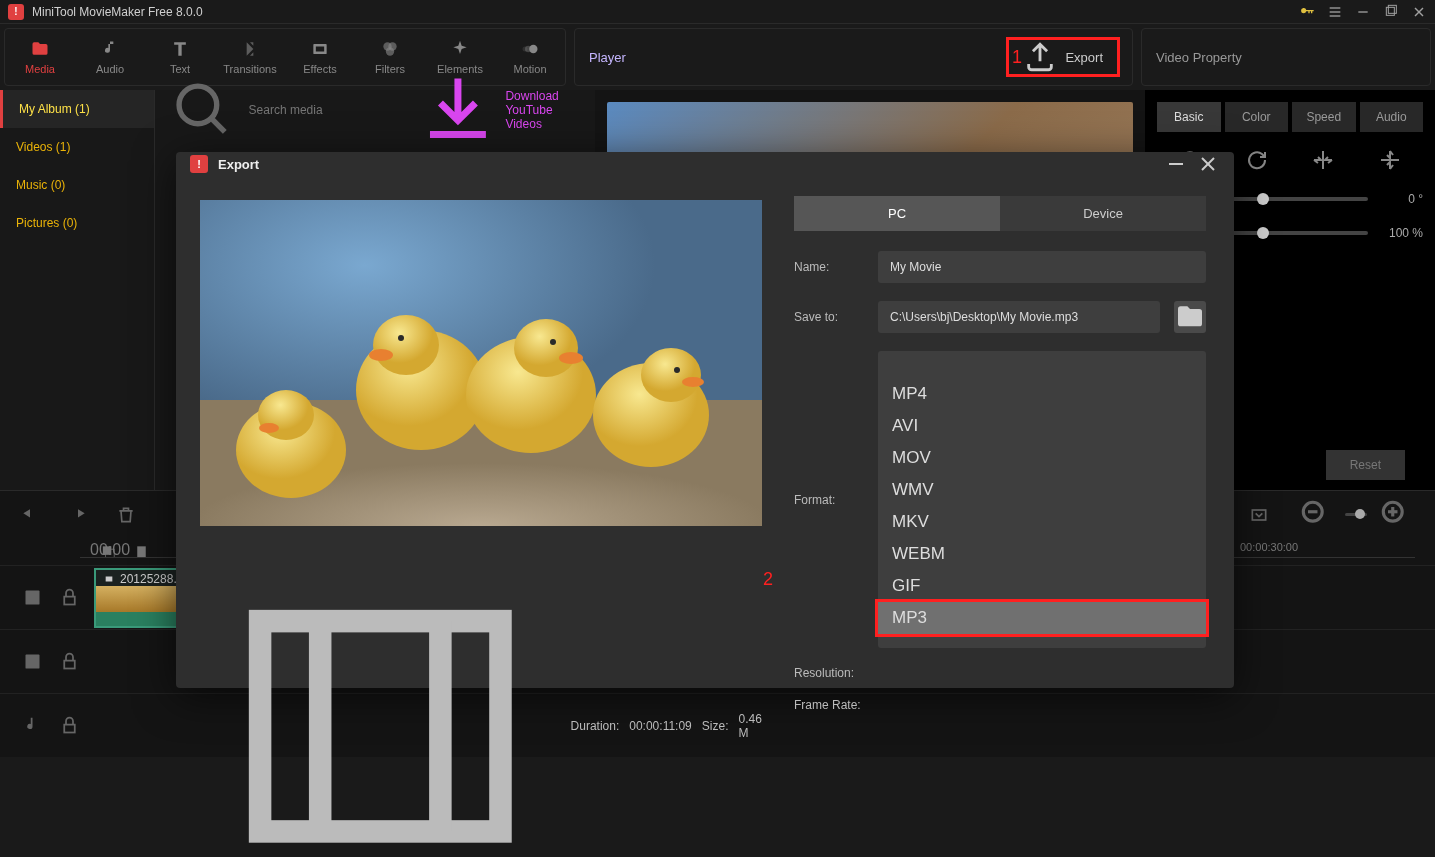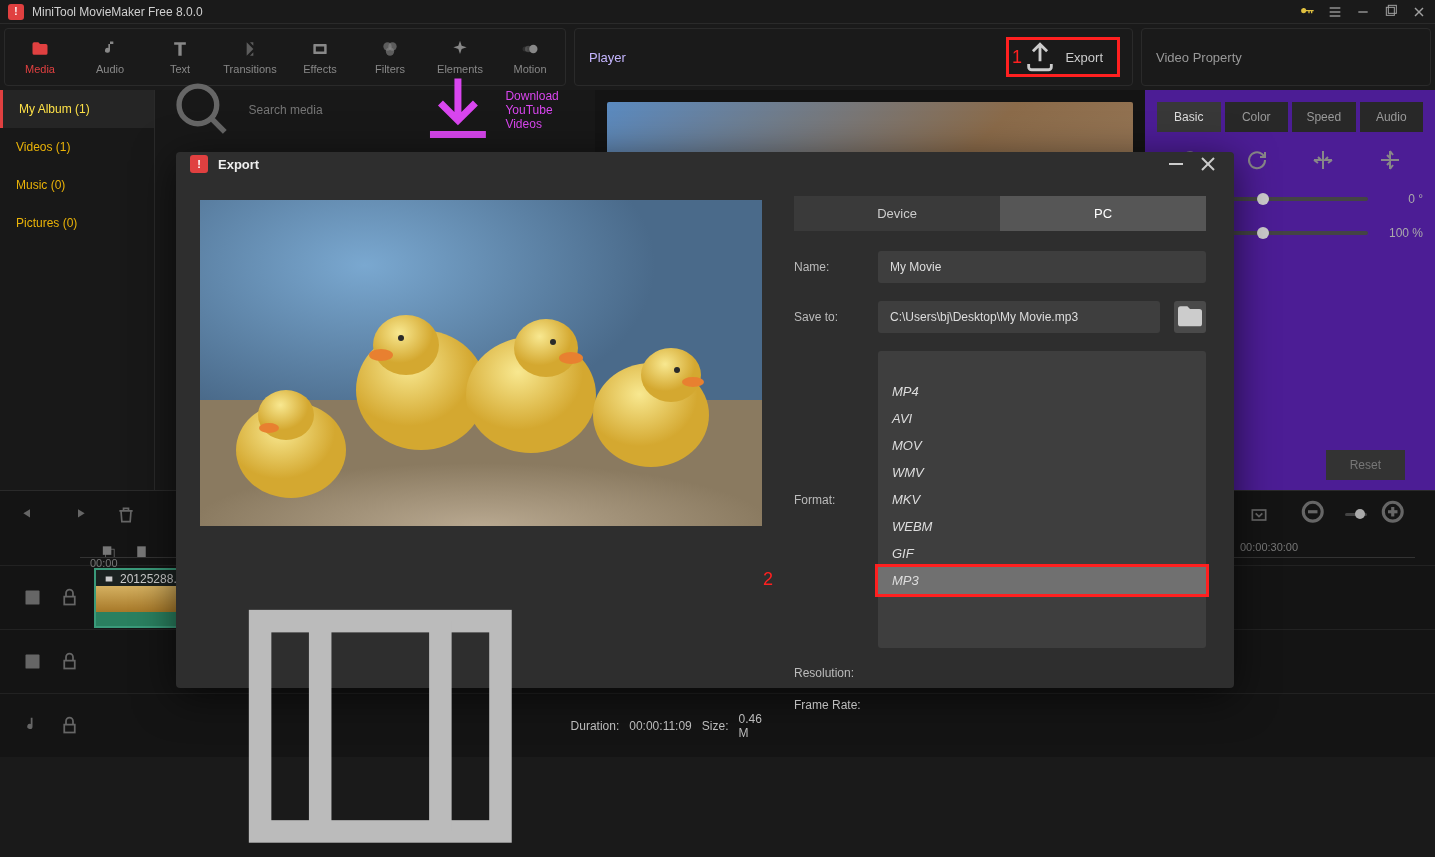--- a/index.html
+++ b/index.html
@@ -30,21 +30,21 @@
 .main { display: flex; height: 400px; }
 .sidebar { width: 155px; background: #181818; border-right: 1px solid #2a2a2a; }
 .sidebar-item { padding: 12px 16px; font-size: 12px; color: #eab308; cursor: pointer; }
 .sidebar-item.active { background: #252525; border-left: 3px solid #e04040; color: #fde047; }
 .content-area { flex: 1; background: #181818; position: relative; }
 .search-bar { height: 40px; display: flex; align-items: center; padding: 0 16px; gap: 12px; color: #666; font-size: 12px; }
 .search-bar .search-left { display: flex; align-items: center; gap: 13px; flex: 1; }
 .search-bar .dl-link { display: flex; align-items: center; gap: 6px; color: #d946ef; }
 .preview-panel { width: 550px; background: #141414; padding: 12px; }
 .preview-ducks { width: 100%; height: 300px; background: linear-gradient(135deg, #5a8ac0 0%, #8b6b4a 50%, #a08060 100%); border-radius: 2px; }
-.props-panel { width: 290px; background: #4c1d95; padding: 12px; }
+.props-panel { width: 290px; background: #000000; padding: 12px; }
 .props-tabs { display: flex; gap: 4px; margin-bottom: 16px; }
 .props-tab { flex: 1; padding: 8px 4px; text-align: center; font-size: 12px; color: #999; background: #282828; cursor: pointer; }
 .props-tab.active { background: #383838; color: #ddd; }
 .props-icons { display: flex; justify-content: space-around; margin: 16px 0; }
 .props-icons .pi { width: 24px; height: 24px; color: #888; }
 .props-row { display: flex; align-items: center; gap: 10px; margin: 20px 0; font-size: 12px; color: #aaa; }
 .props-row .slider { flex: 1; height: 4px; background: #444; position: relative; border-radius: 2px; }
 .props-row .slider::after { content: ""; position: absolute; width: 12px; height: 12px; background: #ccc; border-radius: 50%; top: -4px; }
 .props-row.rot .slider::after { left: 50%; margin-left: -6px; }
 .props-row.zoom .slider::after { left: 50%; margin-left: -6px; }
@@ -55,21 +55,21 @@
 .timeline-area { background: #141414; border-top: 1px solid #2a2a2a; }
 .timeline-tools { height: 48px; display: flex; align-items: center; padding: 0 20px; gap: 28px; color: #666; }
 .tt-icon { width: 20px; height: 20px; cursor: pointer; display: flex; align-items: center; justify-content: center; }
 .tt-spacer { flex: 1; }
 .zoom-ctrl { display: flex; align-items: center; gap: 10px; }
 .zoom-slider { width: 70px; height: 3px; background: #444; position: relative; border-radius: 2px; }
 .zoom-slider::after { content: ""; position: absolute; width: 10px; height: 10px; background: #aaa; border-radius: 50%; top: -4px; left: 45%; }
 .timeline-ruler { height: 26px; display: flex; padding-left: 80px; position: relative; font-size: 10px; color: #777; }
 .ruler-marks { position: absolute; left: 80px; right: 20px; top: 18px; height: 8px; }
 .ruler-marks::before { content: ""; position: absolute; left: 0; right: 0; top: 0; border-top: 1px solid #333; }
-.time-label-0 { position: absolute; left: 90px; top: 18px; font-size: 11px; }
+.time-label-0 { position: absolute; left: 90px; top: 2px; font-size: 16px; }
 .time-label-30 { position: absolute; left: 1240px; top: 2px; font-size: 11px; }
 .tl-row-icons { width: 70px; display: flex; align-items: center; gap: 16px; padding-left: 20px; }
 .tracks { padding-left: 0; }
 .track-row { height: 64px; display: flex; align-items: center; border-top: 1px solid #222; }
 .track-icons { width: 80px; display: flex; gap: 16px; padding-left: 22px; color: #666; }
 .video-clip { height: 60px; width: 440px; border: 2px solid #3a9a7a; background: #2a5a4a; position: relative; margin-left: 14px; }
 .video-clip-header { position: absolute; top: 0; left: 0; background: rgba(25,25,25,0.85); padding: 2px 8px; font-size: 12px; color: #ccc; display: flex; align-items: center; gap: 6px; }
 .video-clip-frames { position: absolute; top: 16px; left: 0; right: 0; height: 30px; display: flex; }
 .frame { flex: 1; background: linear-gradient(#d4b060, #a07020); margin: 0; }
 .video-clip-wave { position: absolute; bottom: 0; left: 0; right: 0; height: 14px; background: #2a8060; }
@@ -89,21 +89,21 @@
 .modal-right { flex: 1; padding: 20px 28px 20px 8px; position: relative; }
 .device-tabs { display: flex; margin-bottom: 20px; }
 .device-tab { flex: 1; padding: 10px; text-align: center; font-size: 13px; color: #ccc; background: #3a3a3a; cursor: pointer; }
 .device-tab.active { background: #565656; color: #fff; }
 .form-row { display: flex; align-items: center; margin-bottom: 18px; gap: 14px; }
 .form-label { width: 70px; font-size: 12px; color: #bbb; }
 .form-input { flex: 1; background: #3e3e3e; border: none; color: #ddd; padding: 9px 12px; font-size: 12px; border-radius: 3px; }
 .folder-btn { width: 32px; height: 32px; background: #4a4a4a; display: flex; align-items: center; justify-content: center; border-radius: 3px; cursor: pointer; }
 .format-select { flex: 1; background: #3e3e3e; color: #ddd; padding: 9px 12px; font-size: 12px; display: flex; justify-content: space-between; align-items: center; border-radius: 3px; cursor: pointer; }
 .format-dropdown { position: absolute; left: 92px; right: 28px; top: 202px; background: #3e3e3e; z-index: 10; }
-.format-option { padding: 6px 14px; font-size: 13px; color: #ddd; cursor: pointer; font-style: italic; }
+.format-option { padding: 6px 14px; font-size: 17px; color: #ddd; cursor: pointer; }
 .format-option.selected { background: #707070; border: 3px solid #ff2020; margin: -3px; position: relative; z-index: 5; }
 .annotation-2 { position: absolute; left: -23px; top: 393px; color: #ff2020; font-size: 18px; font-weight: 500; }
 
 svg { width: 100%; height: 100%; }
 </style>
 </head>
 <body>
 
 <div class="titlebar">
   <div class="app-icon"></div>
@@ -457,22 +457,22 @@
           </svg>
         <span>Duration:</span>
         <span>00:00:11:09</span>
         <span>Size:</span>
         <span>0.46 M</span>
       </div>
 
     </div>
     <div class="modal-right">
       <div class="device-tabs">
+        <div class="device-tab active">PC</div>
         <div class="device-tab">Device</div>
-        <div class="device-tab active">PC</div>
       </div>
       <div class="form-row">
         <div class="form-label">Name:</div>
         <input class="form-input" value="My Movie" style="">
       </div>
       <div class="form-row">
         <div class="form-label">Save to:</div>
         <input class="form-input" value="C:\Users\bj\Desktop\My Movie.mp3" style="">
         <div class="folder-btn">
             <svg viewBox="0 0 24 24" width="16" height="16" fill="#ccc">

